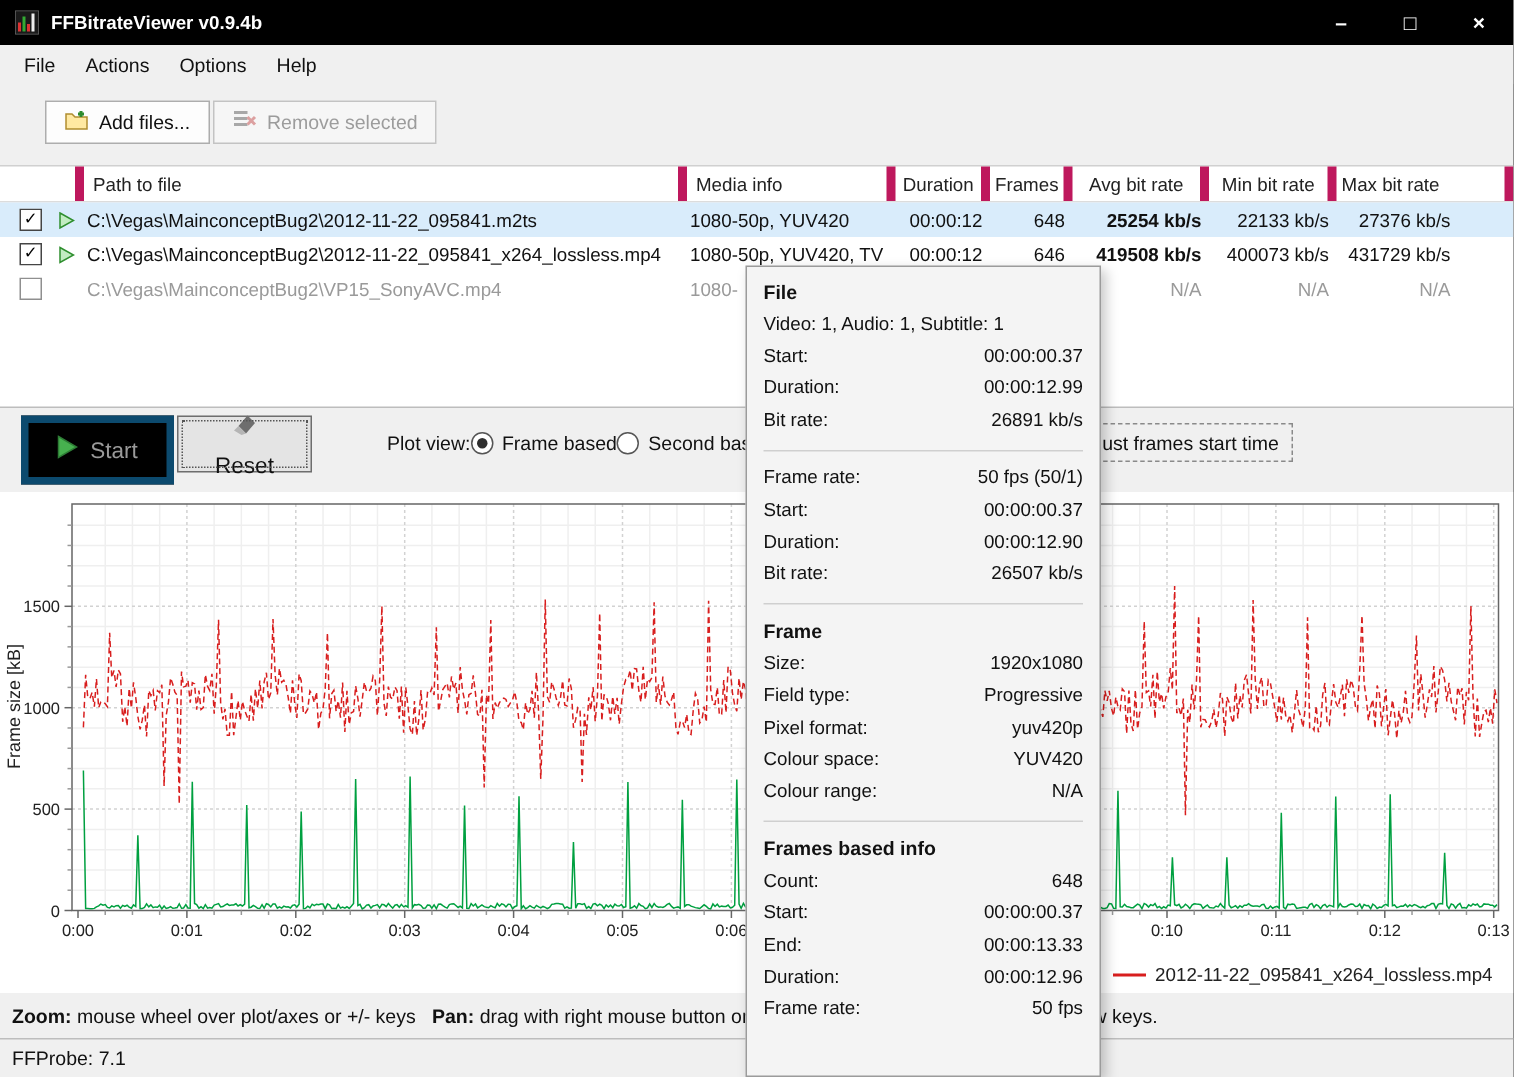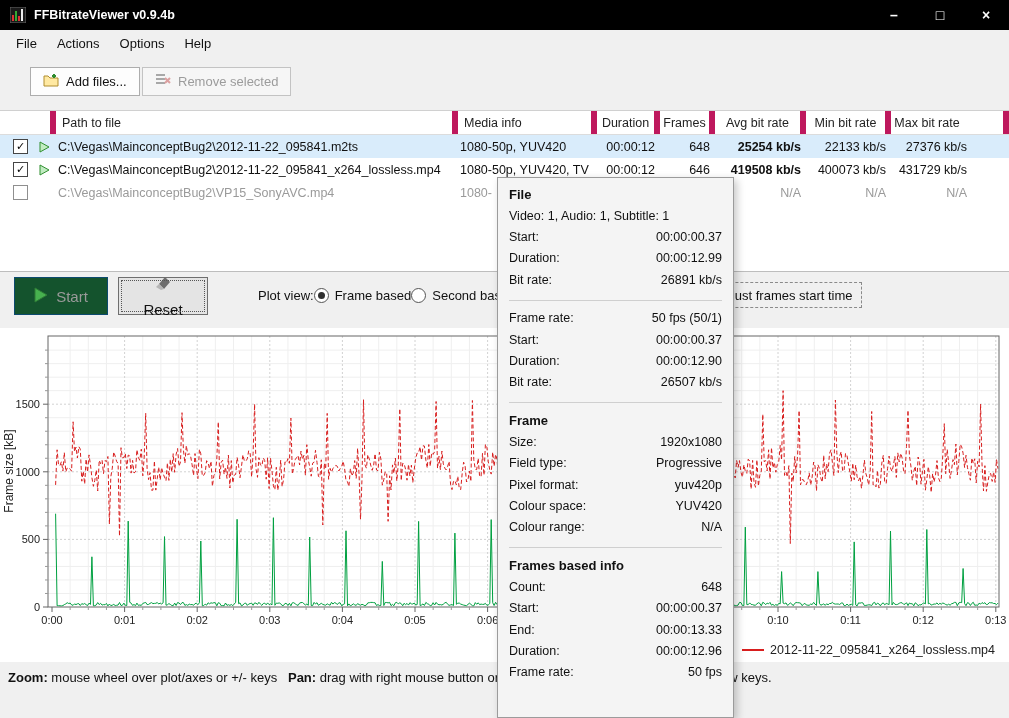--- a/index.html
+++ b/index.html
@@ -36,21 +36,21 @@
   .row-off{color:#9a9a9a;}
   .row-off .c-avg{font-weight:normal;}
   .ckcell{display:flex;align-items:center;gap:11px;padding-left:13px;}
   .cb{width:13px;height:13px;border:1px solid #454545;background:#fff;font-size:11px;line-height:12px;
       text-align:center;font-weight:bold;color:#000;flex:none;}
   .cb.empty{border-color:#8f8f8f;}
   .playico{display:flex;width:11px;flex:none;}
   .playico.hide{visibility:hidden;}
   
   .big-btn{position:absolute;top:277px;height:36px;display:flex;align-items:center;justify-content:center;gap:8px;
-           background:#14532d;border:1px solid #0c4a6e;font-size:15px;}
+           background:#000000;border:5px solid #0c4a6e;font-size:15px;}
   #btn-start{left:14px;width:92px;color:#9a9a9a;}
   #btn-reset{left:118px;width:88px;color:#111;border:1px solid #6e6e6e;outline:1px dotted #555;outline-offset:-4px;background:#e4e4e4;flex-direction:column;}
   #plotview{position:absolute;top:277px;left:258px;height:36px;display:flex;align-items:center;font-size:13px;}
   .radio-group{display:flex;align-items:center;gap:6px;}
   .radio{width:13px;height:13px;border:1px solid #555;border-radius:50%;background:#fff;position:relative;flex:none;}
   .radio.sel::after{content:'';position:absolute;inset:3px;border-radius:50%;background:#2f2f2f;}
   #adjustbox{position:absolute;left:686px;top:282px;height:24px;display:flex;align-items:center;gap:7px;
              border:1px dashed #8a8a8a;padding:0 8px 0 6px;font-size:13px;}
   .sqcb{width:14px;height:14px;border:1px solid #555;background:#fff;flex:none;}
   
@@ -401,20 +401,23 @@
       <span>2012-11-22_095841.m2ts</span>
     </span>
     <span class="legend-item">
       <span class="legend-line" id="leg-line-1" style="border-top-color: rgb(216, 30, 30);"></span>
       <span>2012-11-22_095841_x264_lossless.mp4</span>
     </span>
   </div>
 
   <div id="help"><b>Zoom:</b><span> mouse wheel over plot/axes or +/- keys   </span><b>Pan:</b><span> drag with right mouse button or Ctrl+drag with left mouse button or arrow keys.</span></div>
 
+  <div id="statusbar">
+    <span>FFProbe: 7.1</span>
+  </div>
 
   <div id="tooltip">
     <div class="tt-section">
       <div class="tt-title">File</div>
       <div class="tt-row">
           <span>Video: 1, Audio: 1, Subtitle: 1</span>
           <span class="v"></span>
         </div>
       <div class="tt-row">
           <span>Start:</span>

